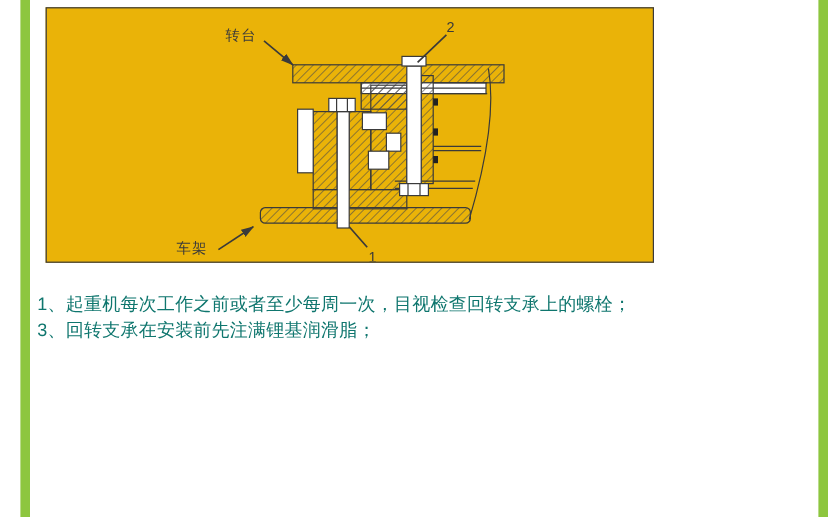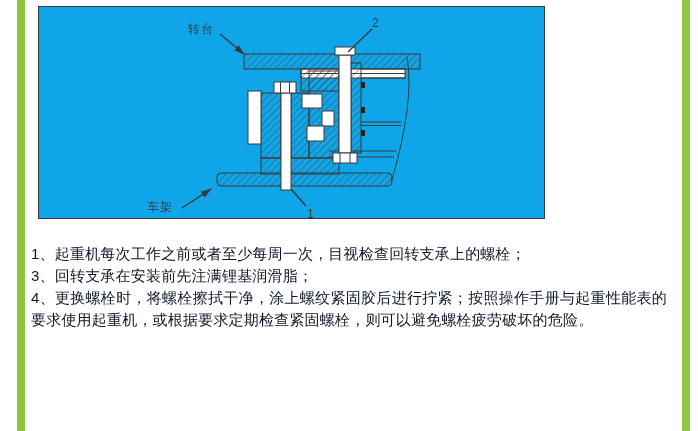--- a/index.html
+++ b/index.html
@@ -14,21 +14,21 @@
     position: absolute; top: 0; width: 8px; height: 431px;
     background: #8dc63f;
   }
   .accent-bar.left  { left: 17px; }
   .accent-bar.right { left: 682px; }
 
   .figure-box {
     position: absolute; left: 38px; top: 6px;
     width: 505px; height: 211px;
     border: 1.5px solid #3a3a3a;
-    background: #0ea5e9;
+    background: #eab308;
   }
   .figure-box svg { display: block; }
 
   .instructions {
     position: absolute; left: 31px; top: 243px;
     width: 636px;
     font-size: 15px; line-height: 22px;
     color: #3f3f3f;
     letter-spacing: 0.2px;
   }
@@ -111,17 +111,16 @@
 
     <g fill="#3a3a3a" font-size="12" font-family="Liberation Sans, DejaVu Sans, sans-serif">
       <text x="149" y="26" letter-spacing="1">转台</text>
       <text x="108" y="204" letter-spacing="1">车架</text>
       <text x="333" y="20">2</text>
       <text x="268" y="211">1</text>
     </g>
   </svg>
 </div>
 
-<div class="instructions" style="color: #0f172a;">
+<div class="instructions" style="color: #0f766e;">
   <p>1、起重机每次工作之前或者至少每周一次，目视检查回转支承上的螺栓；</p>
   <p>3、回转支承在安装前先注满锂基润滑脂；</p>
-  <p>4、更换螺栓时，将螺栓擦拭干净，涂上螺纹紧固胶后进行拧紧；按照操作手册与起重性能表的要求使用起重机，或根据要求定期检查紧固螺栓，则可以避免螺栓疲劳破坏的危险。</p>
 </div>
 
 </body></html>

